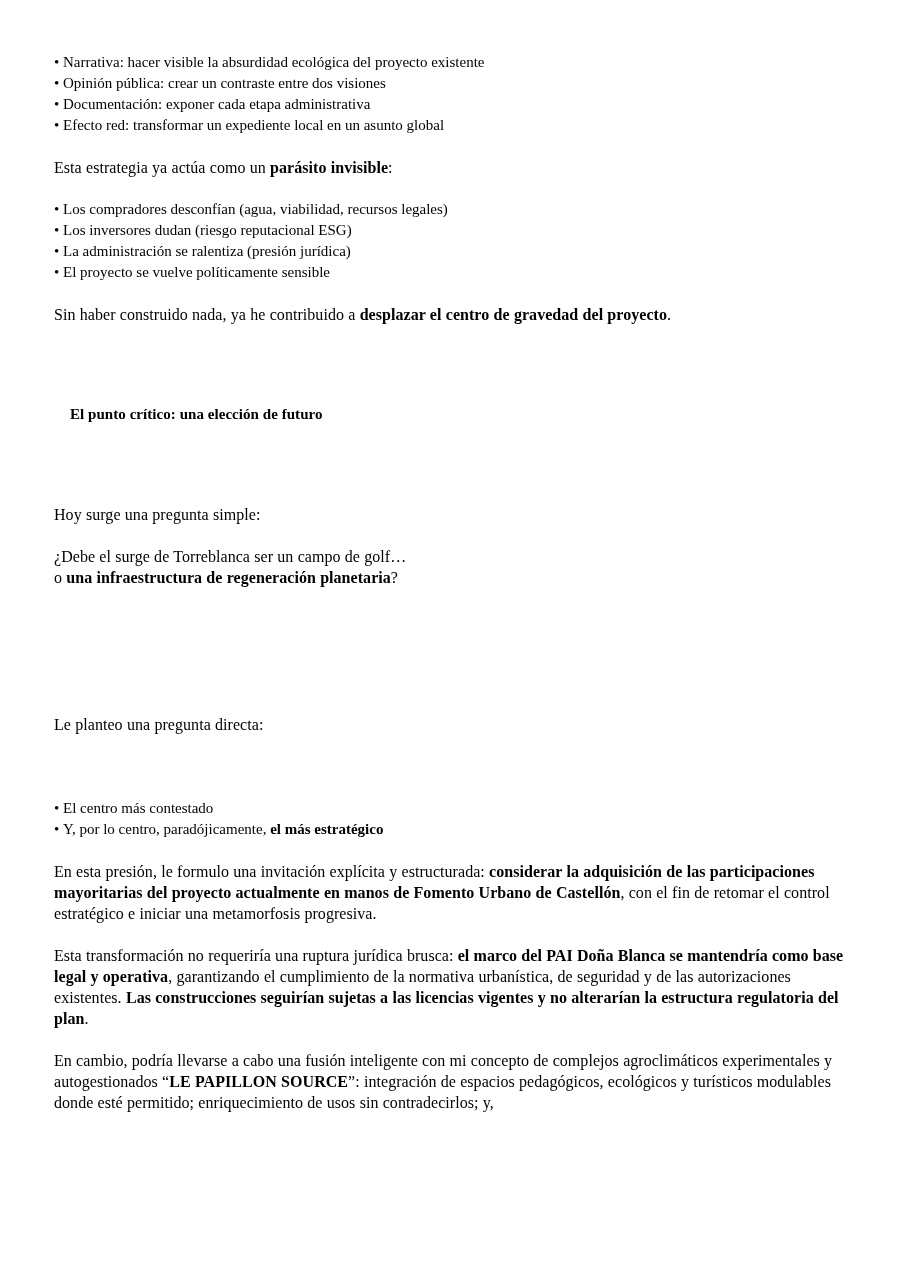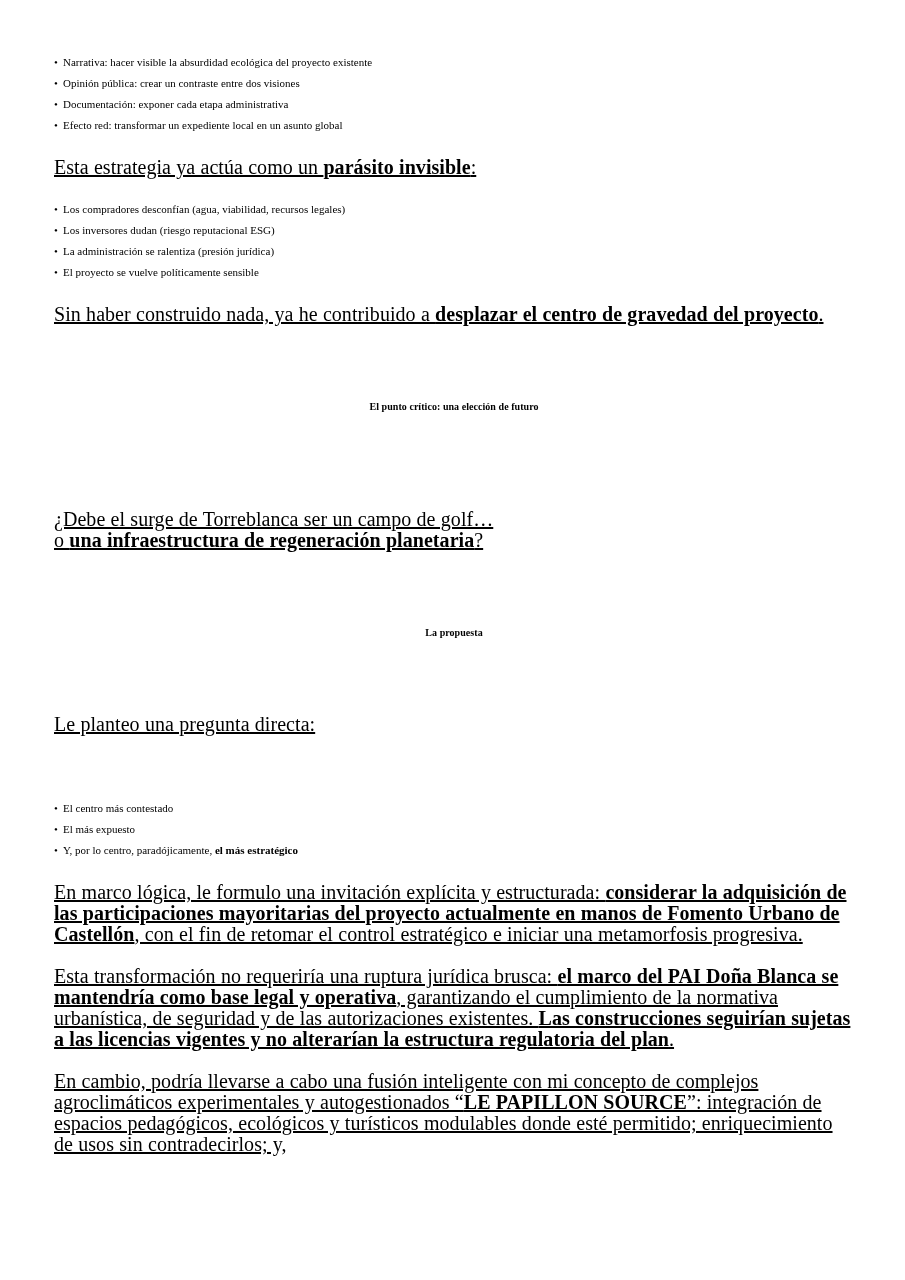--- a/index.html
+++ b/index.html
@@ -19,51 +19,49 @@
     overflow: hidden;
     box-sizing: border-box;
   }
   .content {
     position: absolute;
     left: 54px;
     top: 52px;
     width: 800px;
   }
   .para {
-    font-size: 20px;
+    font-size: 16px;
     line-height: 21px;
     margin: 0;
     text-align: left;
     letter-spacing: 0.05px;
     word-spacing: 0.2px;
-    text-decoration: underline;
   }
   .bullet-list {
     margin: 0;
     padding: 0;
     list-style: none;
   }
   .bullet-list li {
-    font-size: 11px;
+    font-size: 15px;
     line-height: 21px;
     margin: 0;
     padding: 0;
     white-space: nowrap;
   }
   .bullet-list li .dot {
     display: inline-block;
     width: 9px;
   }
   .heading {
-    font-size: 10px;
+    font-size: 15px;
     line-height: 21px;
     font-weight: bold;
-    margin: 8px;
+    margin: 16px;
     letter-spacing: 0.05px;
-    text-align: center;
   }
   
   .gap-1 { height: 21px; }
   .gap-3 { height: 63px; }
   b, strong { font-weight: bold; }
 </style>
 </head>
 <body>
 
 <div class="page">
@@ -87,43 +85,42 @@
         <li><span class="dot">•</span><span>El proyecto se vuelve políticamente sensible</span></li>
       </ul>
     <div class="gap-1"></div>
 
     <p class="para" id="b3"><span>Sin haber construido nada, ya he contribuido a </span><b>desplazar el centro de gravedad del proyecto</b><span>.</span></p>
     <div class="gap-3"></div>
 
     <h2 class="heading" id="b4">El punto crítico: una elección de futuro</h2>
     <div class="gap-3"></div>
 
+    <p class="para" id="b5"><span>Hoy surge una pregunta simple:</span></p>
     <div class="gap-1"></div>
 
     <p class="para" id="b6"><span>¿Debe el surge de Torreblanca ser un campo de golf…</span><br><span>o </span><b>una infraestructura de regeneración planetaria</b><span>?</span></p>
     <div class="gap-3"></div>
 
-    <h2 class="heading" id="b7">La propuesta</h2>
     <div class="gap-3"></div>
 
     <p class="para" id="b8"><span>Le planteo una pregunta directa:</span></p>
     <div class="gap-1"></div>
 
     <div class="gap-1"></div>
 
     <div class="gap-1"></div>
 
     <ul class="bullet-list" id="b11">
         <li><span class="dot">•</span><span><span>El centro más contestado</span></span></li>
-        <li><span class="dot">•</span><span><span>El más expuesto</span></span></li>
         <li><span class="dot">•</span><span><span>Y, por lo centro, paradójicamente, </span><b>el más estratégico</b></span></li>
       </ul>
     <div class="gap-1"></div>
 
-    <p class="para" id="b12"><span>En marco lógica, le formulo una invitación explícita y estructurada: </span><b>considerar la adquisición de las participaciones mayoritarias del proyecto actualmente en manos de Fomento Urbano de Castellón</b><span>, con el fin de retomar el control estratégico e iniciar una metamorfosis progresiva.</span></p>
+    <p class="para" id="b12"><span>En esta presión, le formulo una invitación explícita y estructurada: </span><b>considerar la adquisición de las participaciones mayoritarias del proyecto actualmente en manos de Fomento Urbano de Castellón</b><span>, con el fin de retomar el control estratégico e iniciar una metamorfosis progresiva.</span></p>
     <div class="gap-1"></div>
 
     <p class="para" id="b13"><span>Esta transformación no requeriría una ruptura jurídica brusca: </span><b>el marco del PAI Doña Blanca se mantendría como base legal y operativa</b><span>, garantizando el cumplimiento de la normativa urbanística, de seguridad y de las autorizaciones existentes. </span><b>Las construcciones seguirían sujetas a las licencias vigentes y no alterarían la estructura regulatoria del plan</b><span>.</span></p>
     <div class="gap-1"></div>
 
     <p class="para" id="b14"><span>En cambio, podría llevarse a cabo una fusión inteligente con mi concepto de complejos agroclimáticos experimentales y autogestionados “</span><b>LE PAPILLON SOURCE</b><span>”: integración de espacios pedagógicos, ecológicos y turísticos modulables donde esté permitido; enriquecimiento de usos sin contradecirlos; y,</span></p>
 
   </div>
 </div>
 

